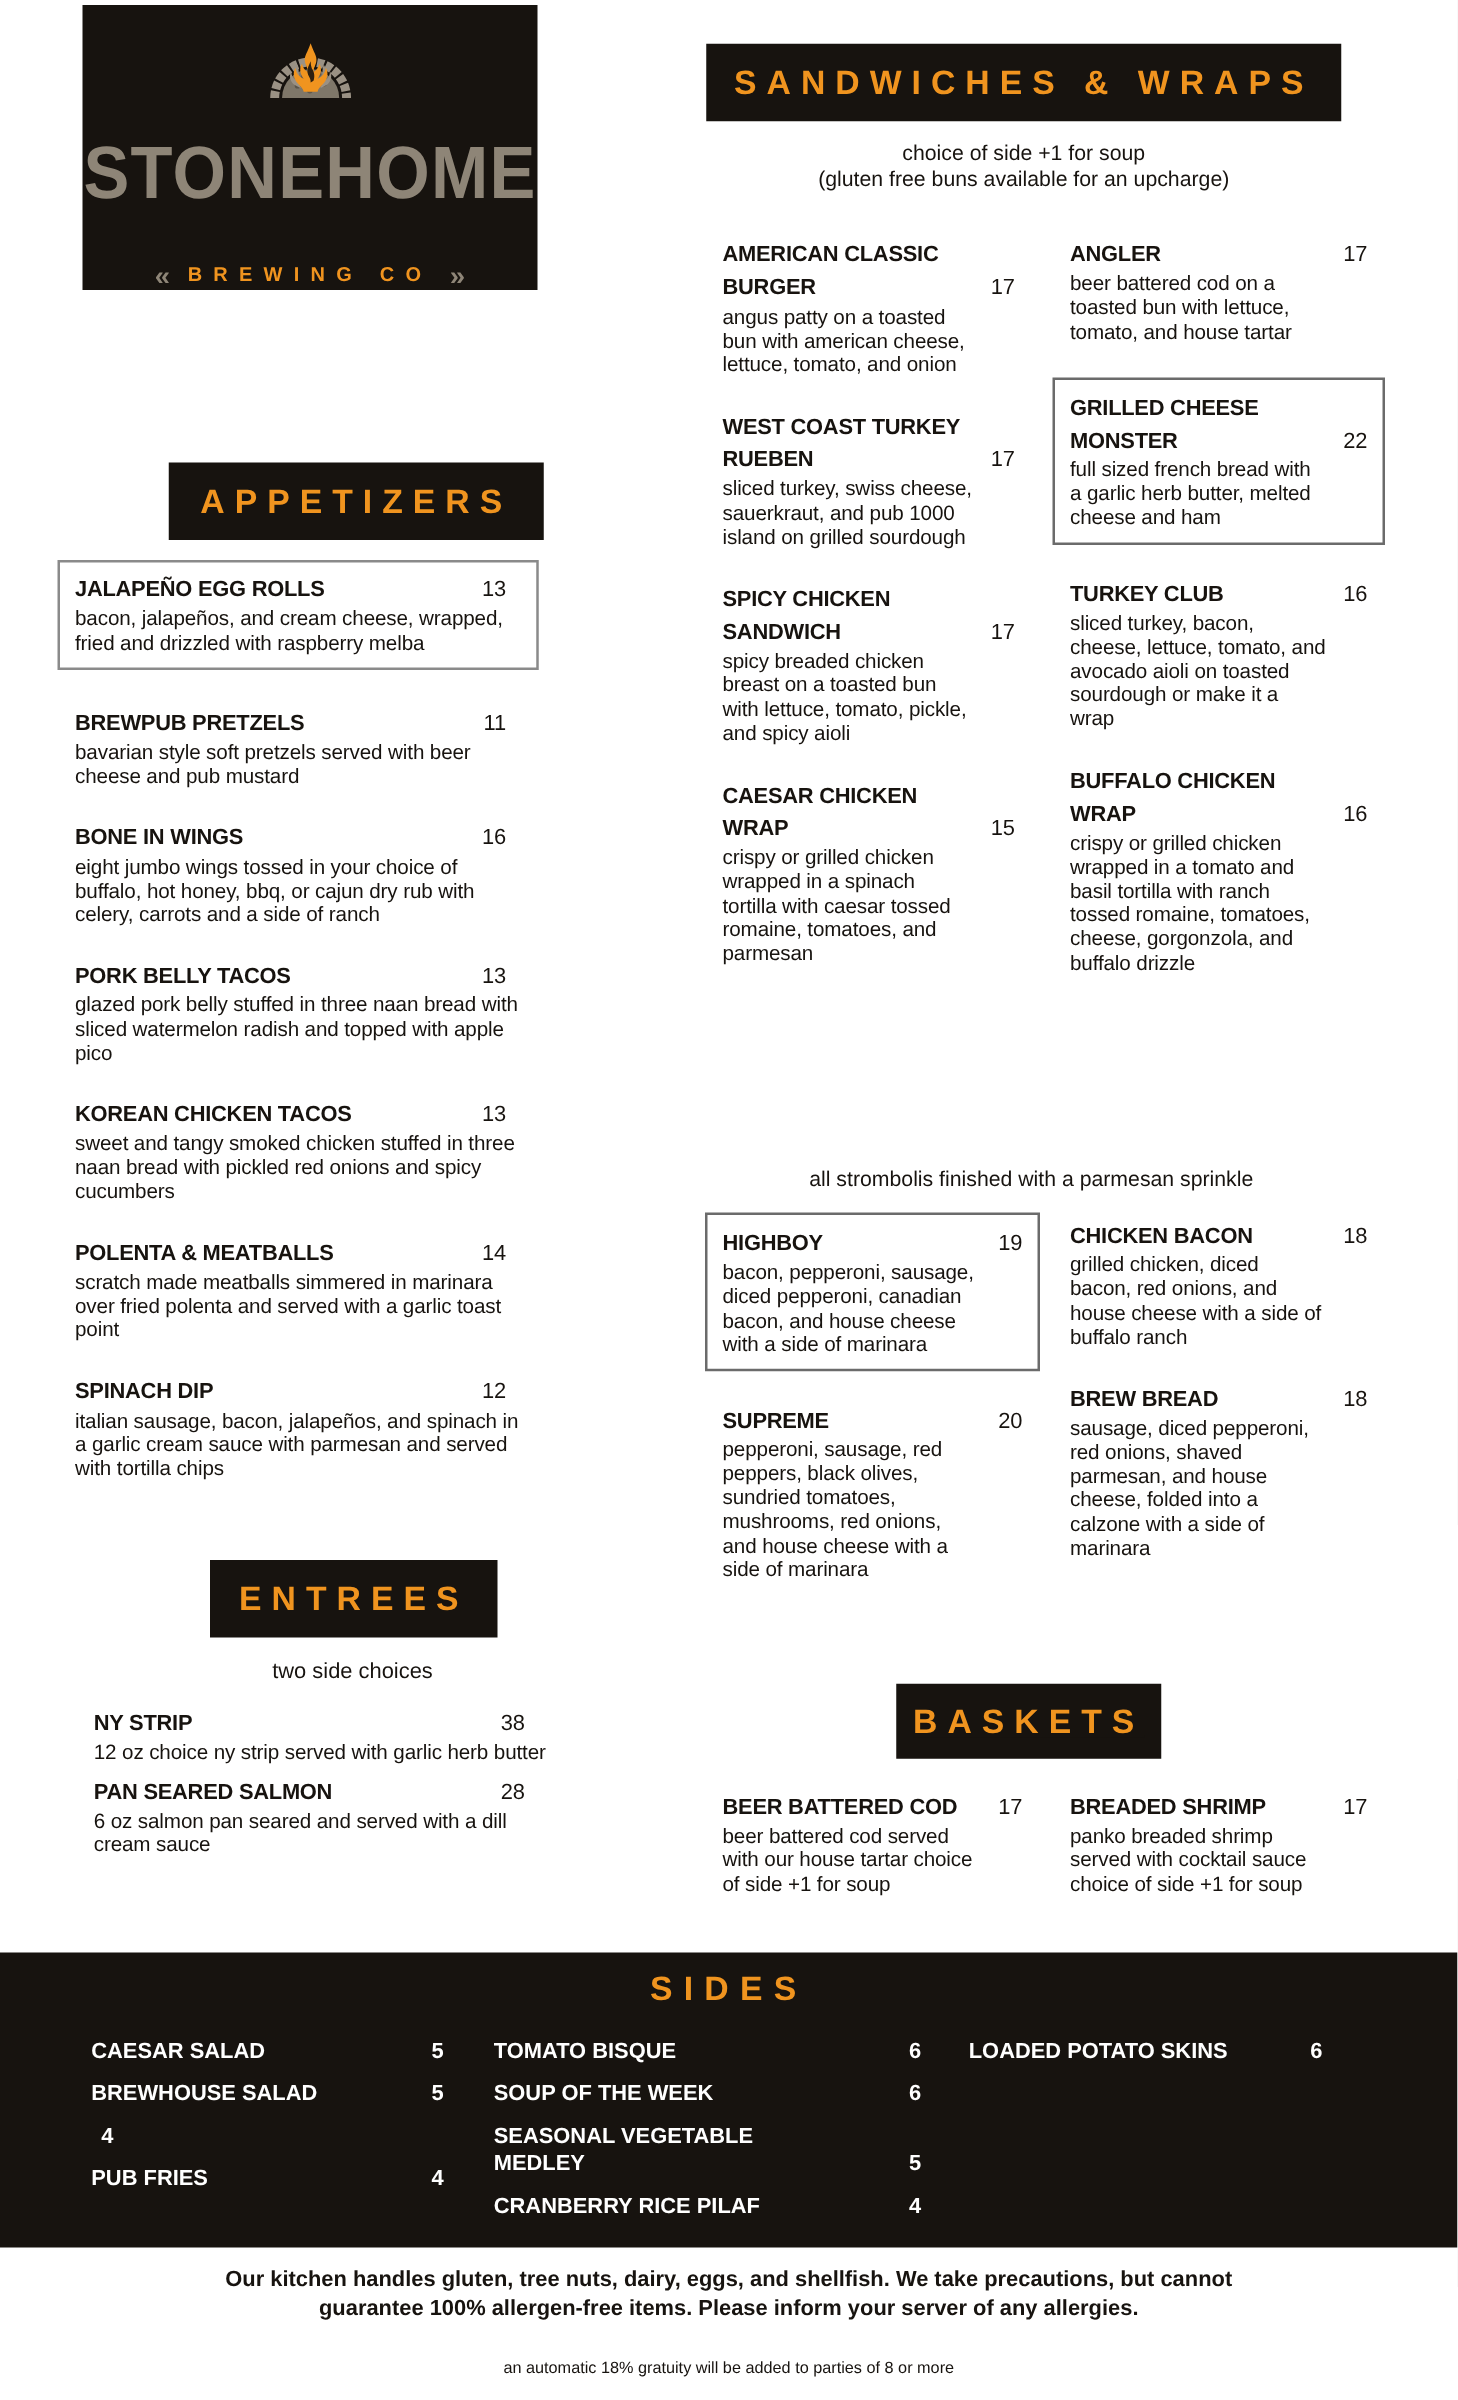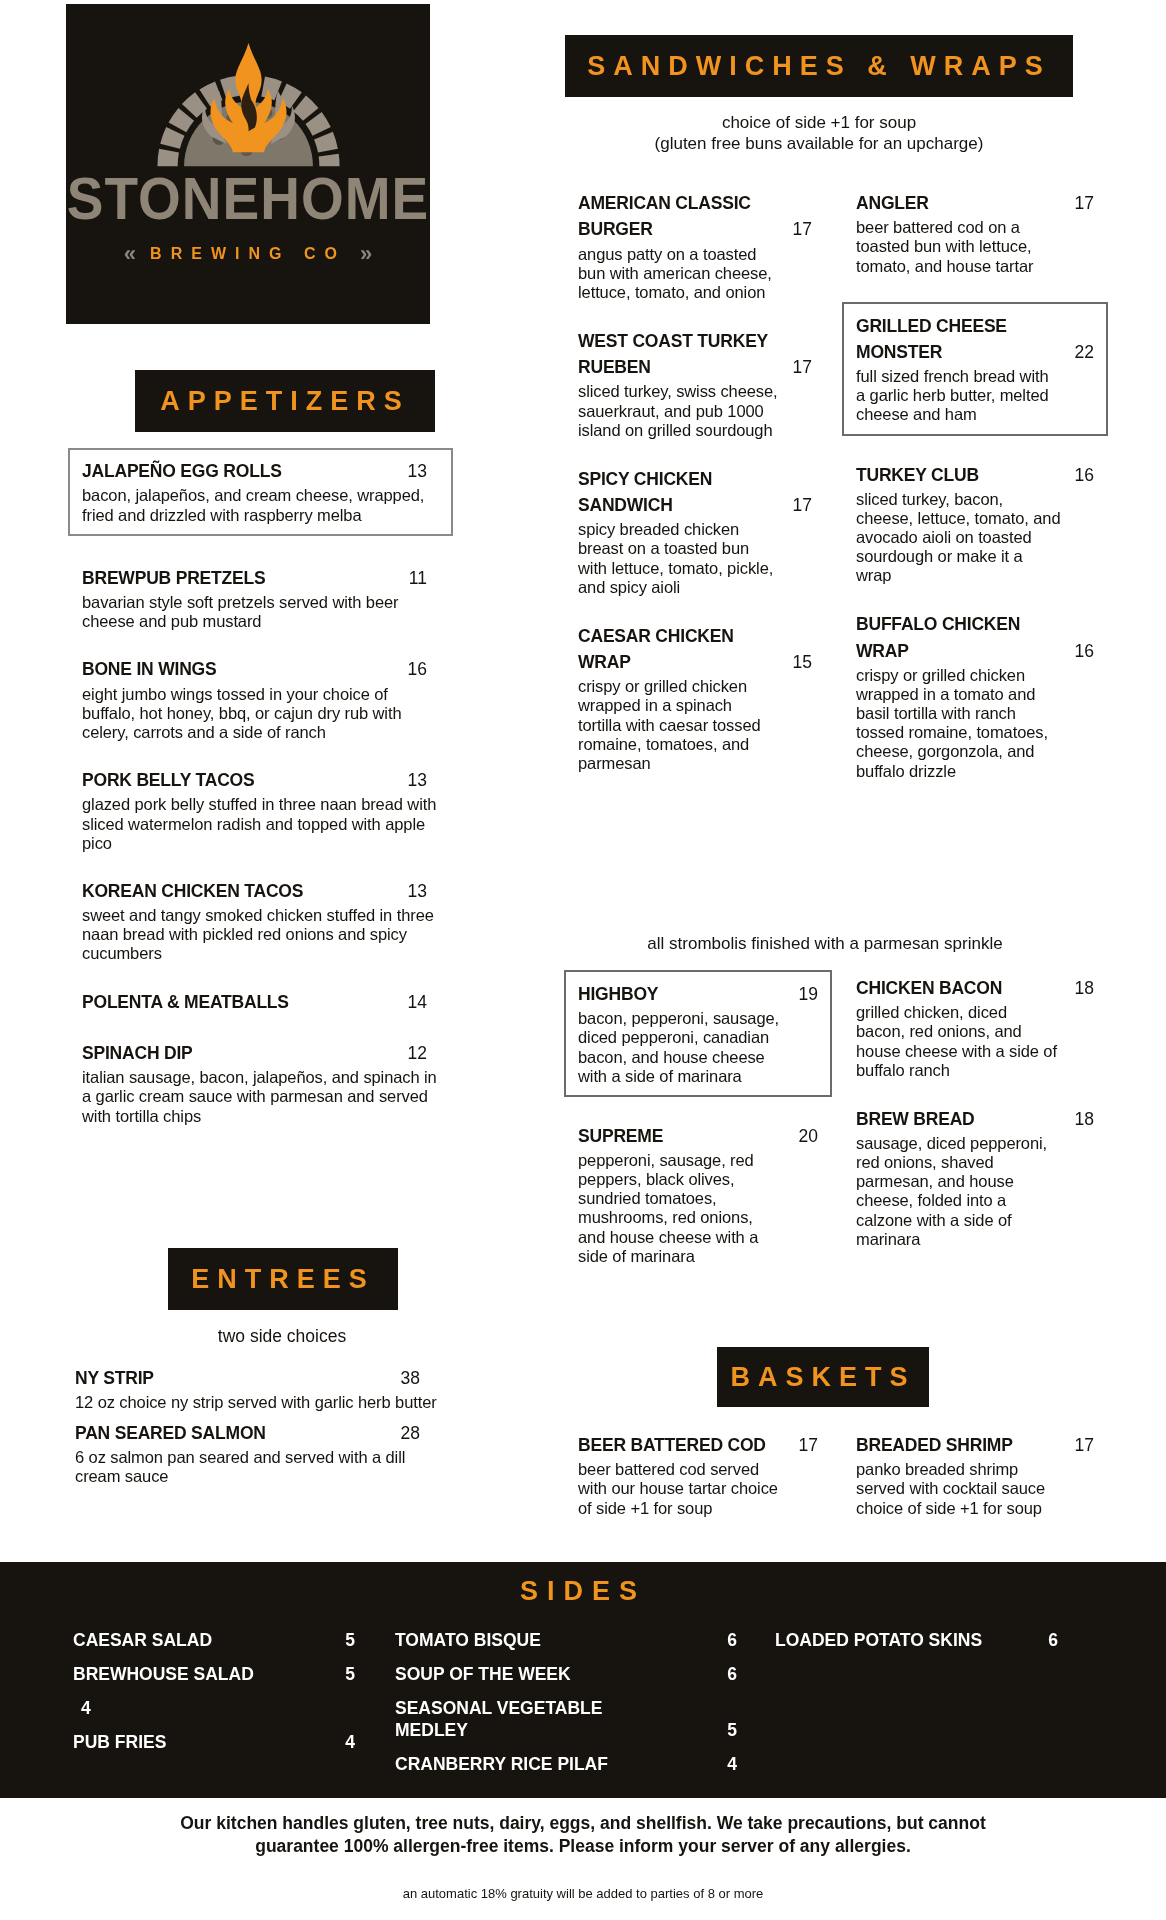--- a/index.html
+++ b/index.html
@@ -6,43 +6,43 @@
     --accent:#F0941F;
     --ink:#17130F;
     --stone:#8E8577;
   }
   *{margin:0;padding:0;box-sizing:border-box;}
   body{background:#e8e8e8;font-family:"Liberation Sans",sans-serif;}
   .page{position:relative;width:1166px;height:1920px;background:#ffffff;margin:0 auto;
         color:var(--ink);overflow:hidden;}
 
   
-  .logo-box{position:absolute;left:66px;top:4px;width:364px;height:320px;background:var(--ink);
-            display:flex;flex-direction:column;align-items:center;justify-content:flex-start;}
+  .logo-box{position:absolute;left:66px;top:4px;width:364px;height:228px;background:var(--ink);
+            display:flex;flex-direction:column;align-items:center;justify-content:flex-start;gap:28px;}
   .logo-art{margin-top:26px;height:138px;}
   .wordmark{color:var(--stone);font-weight:bold;font-size:55px;letter-spacing:1px;line-height:1;
             margin-top:4px;transform:scaleY(1.08);}
   .brew-row{display:flex;align-items:center;gap:14px;margin-top:16px;}
   .brew-row .arrow{color:var(--stone);font-size:22px;font-weight:bold;line-height:1;}
   .brew-row .sub{color:var(--accent);font-size:16px;font-weight:bold;letter-spacing:9px;}
 
   
   .hdr{position:absolute;background:var(--ink);display:flex;align-items:center;justify-content:center;}
   .hdr span{color:var(--accent);font-weight:bold;font-size:27px;letter-spacing:8px;white-space:nowrap;}
 
   
   .item{margin-bottom:26px;}
   .trow{display:flex;justify-content:space-between;align-items:flex-end;line-height:1.45;}
   .tname{font-weight:bold;font-size:17.5px;letter-spacing:-0.2px;white-space:pre-line;}
   .tprice{font-size:17.5px;padding-left:8px;}
   .tdesc{font-size:16.5px;line-height:1.16;letter-spacing:-0.1px;white-space:pre-line;margin-top:2px;}
   .boxed{border:2px solid #6b6b6b;padding:9px 12px;margin-left:-14px;margin-right:-14px;}
 
   
-  .left-col{position:absolute;left:68px;top:448px;width:385px;}
+  .left-col{position:absolute;left:46px;top:448px;width:385px;}
   .left-col .item{margin-left:14px;margin-right:14px;}
   .left-col .item.boxed{margin-left:0;margin-right:0;margin-bottom:30px;border-color:#8a8a8a;}
   .left-col .trow{max-width:345px;}
   .app-hdr{left:135px;top:370px;width:300px;height:62px;}
 
   .entrees-hdr{left:168px;top:1248px;width:230px;height:62px;}
   .entrees-note{position:absolute;left:62px;top:1326px;width:440px;text-align:center;font-size:17.5px;}
   .entrees-items{position:absolute;left:75px;top:1366px;width:410px;}
   .entrees-items .item{margin-bottom:8px;}
   .entrees-items .trow{max-width:345px;}
@@ -161,20 +161,23 @@
         <div class="tdesc">sweet and tangy smoked chicken stuffed in three
 naan bread with pickled red onions and spicy
 cucumbers</div>
       </div>
 
       <div class="item">
         <div class="trow">
           <span class="tname">POLENTA &amp; MEATBALLS</span>
           <span class="tprice">14</span>
         </div>
+        <div class="tdesc">scratch made meatballs simmered in marinara
+over fried polenta and served with a garlic toast
+point</div>
       </div>
 
       <div class="item">
         <div class="trow">
           <span class="tname">SPINACH DIP</span>
           <span class="tprice">12</span>
         </div>
         <div class="tdesc">italian sausage, bacon, jalapeños, and spinach in
 a garlic cream sauce with parmesan and served
 with tortilla chips</div>

